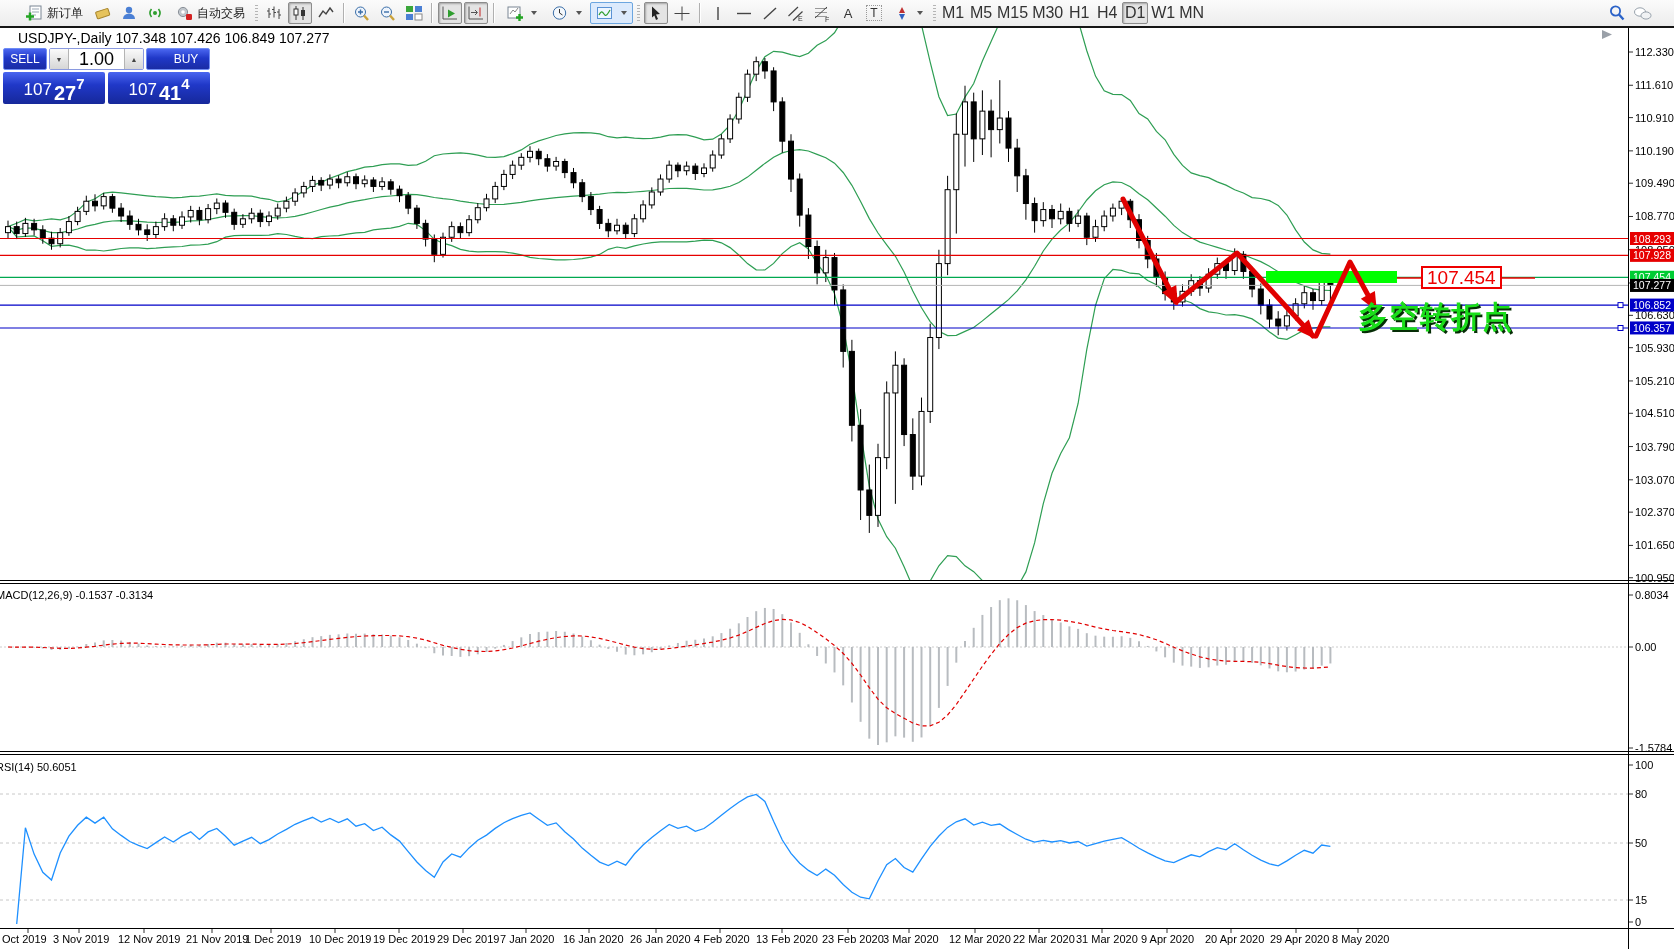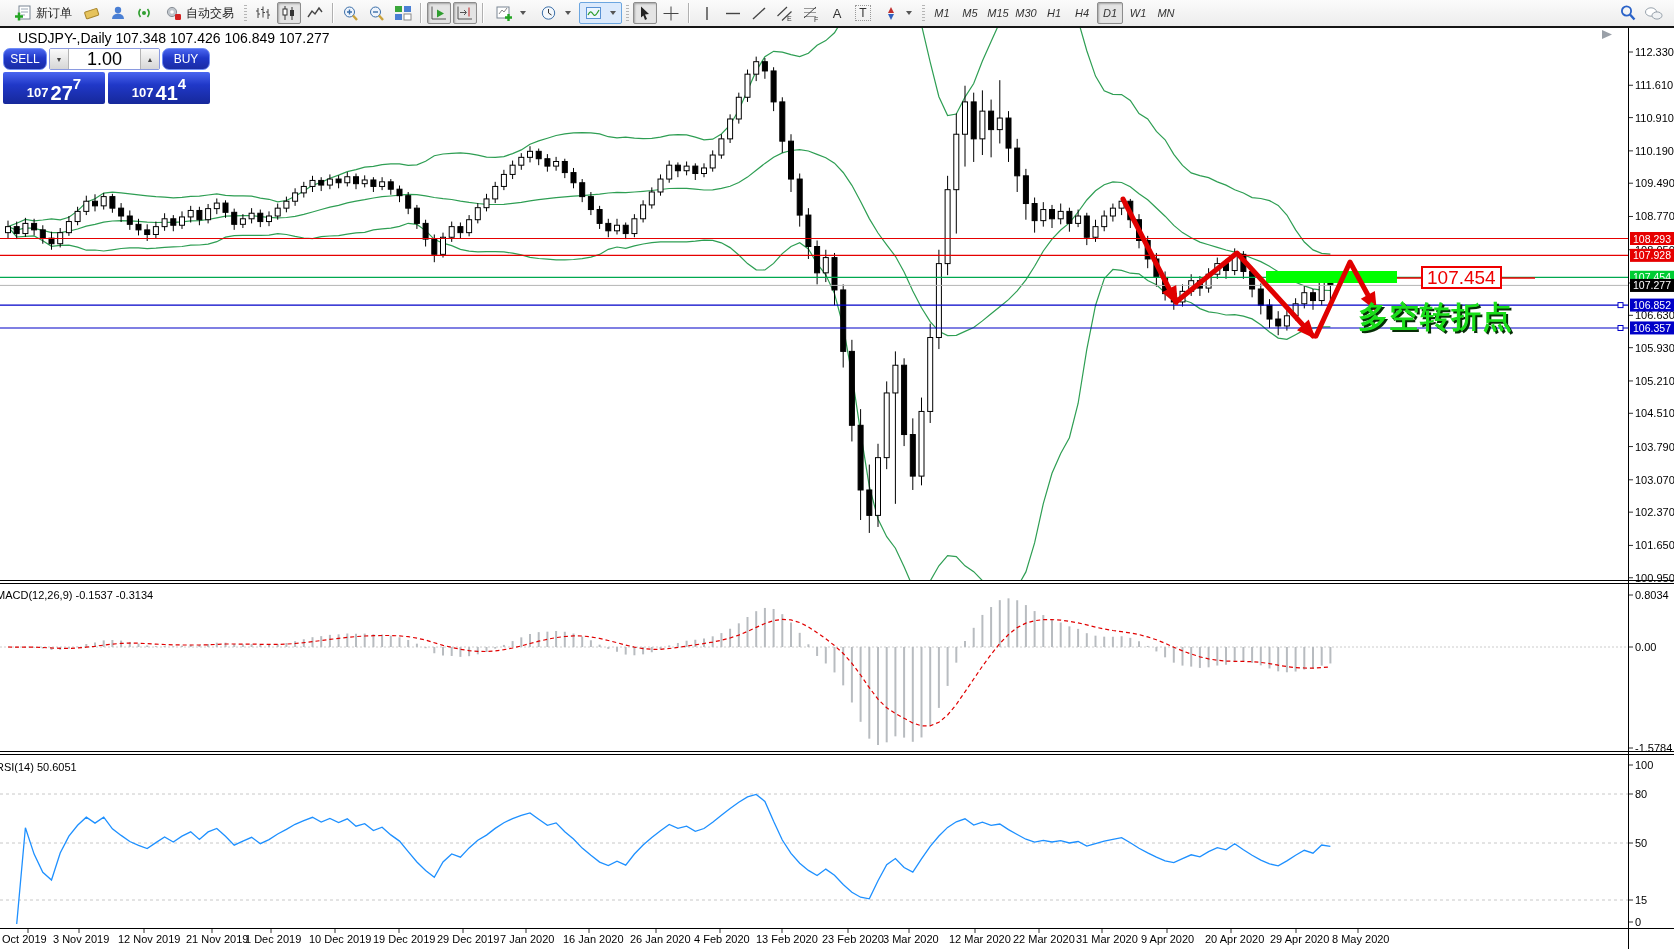--- a/index.html
+++ b/index.html
@@ -1,59 +1,59 @@
 <!DOCTYPE html>
 <html><head>
 <meta charset="utf-8">
 <style>
   html,body{margin:0;padding:0;background:#d8d8d8;}
   .app{position:relative;width:1674px;height:949px;background:#fff;overflow:hidden;
        font-family:"Liberation Sans",sans-serif;}
   
   .toolbar{position:relative;z-index:20;display:flex;align-items:center;height:26px;
            background:linear-gradient(#fbfbfb,#ececec);border-bottom:2px solid #151515;
-           padding:0 7px;}
+           padding:0 18px;}
   .tb{height:22px;min-width:24px;display:flex;align-items:center;justify-content:center;
       border:1px solid transparent;border-radius:2px;margin:0 1px;font-size:12px;color:#222;
       box-sizing:border-box;white-space:nowrap;}
   .tb.wide{padding:0 5px;gap:4px;}
   .tb.pressed{background:#e4e4e4;border:1px solid #8c8c8c;box-shadow:inset 1px 1px 2px rgba(0,0,0,.28);text-align:center;}
   .tb.hilite{background:#dceafc;border:1px solid #6ca6e0;}
-  .tf{min-width:26px;font-size:11px;color:#333;font-style:italic;}
+  .tf{min-width:26px;font-size:16px;color:#333;}
   .sep{width:1px;height:20px;background:#b0b0b0;border-right:1px solid #fff;margin:0 4px;}
   .handle{width:3px;height:16px;margin:0 3px;
           background:repeating-linear-gradient(180deg,#b5b5b5 0 1px,transparent 1px 3px);}
   .caret{width:0;height:0;border-left:3px solid transparent;border-right:3px solid transparent;
          border-top:4px solid #555;margin-left:3px;}
   .tb-spacer{flex:1;}
   .ic{display:block;}
   
   #chart-svg{position:absolute;left:0;top:0;z-index:1;}
   #chart-svg text{font-family:"Liberation Sans",sans-serif;}
   
   .chart-title{position:absolute;left:18px;top:30px;font-size:14px;color:#000;z-index:5;}
   .ind-label{position:absolute;left:-4px;font-size:11px;color:#000;z-index:5;}
   .macd-label{top:589px;} .rsi-label{top:761px;}
   
   .trade-panel{position:absolute;left:3px;top:48px;width:207px;z-index:6;}
   .tp-row1{display:flex;height:22px;gap:2px;}
   .btn-sell,.btn-buy{flex:0 0 42px;background:linear-gradient(#4a66f0,#2038c8 45%,#1a2ca4);
      color:#fff;font-size:12px;display:flex;align-items:center;justify-content:center;
-     border:1px solid #6e8cf5;border-radius:7px;}
-  .btn-buy{flex:0 0 46px;}
+     border:1px solid #6e8cf5;border-radius:2px;}
+  .btn-buy{flex:0 0 46px;padding-left:16px;}
   .vol{flex:1;display:flex;border:1px solid #8a9ae0;background:#fff;border-radius:2px;overflow:hidden;}
   .vol-btn{width:18px;background:linear-gradient(#fafafa,#d6d6d6);border-right:1px solid #b4b4b4;
      border-left:1px solid #b4b4b4;font-size:7px;color:#444;display:flex;align-items:center;justify-content:center;}
   .vol-btn:first-child{border-left:none;} .vol-btn:last-child{border-right:none;}
   .vol-val{flex:1;text-align:center;font-size:18px;line-height:20px;color:#000;}
   .tp-row2{display:flex;gap:3px;margin-top:2px;height:32px;}
   .price-box{flex:1;background:linear-gradient(180deg,#4a66f0 0%,#2038c8 40%,#16289a 100%);
      color:#fff;display:flex;align-items:flex-end;justify-content:center;border-radius:2px;
      padding-bottom:2px;}
-  .px-small{font-size:13px;font-weight:bold;margin-right:2px;line-height:1.4;}
+  .px-small{font-size:17px;font-weight:normal;margin-right:2px;line-height:1.4;}
   .px-big{font-size:20px;font-weight:bold;line-height:0.85;}
   .px-sup{font-size:15px;font-weight:bold;line-height:1;margin-top:1px;align-self:flex-start;padding-top:3px;}
   
   .callout{position:absolute;left:1421px;top:266px;height:19px;line-height:19px;padding:0 4px;
      border:2px solid #ee0000;color:#ee0000;background:#fff;font-size:19px;z-index:5;}
   .cn-note{position:absolute;left:1358px;top:297px;font-size:30px;font-weight:bold;color:#1ade1a;
      text-shadow:2px 2px 0 #062d06;letter-spacing:1px;z-index:5;}
 </style>
 </head>
 <body>

